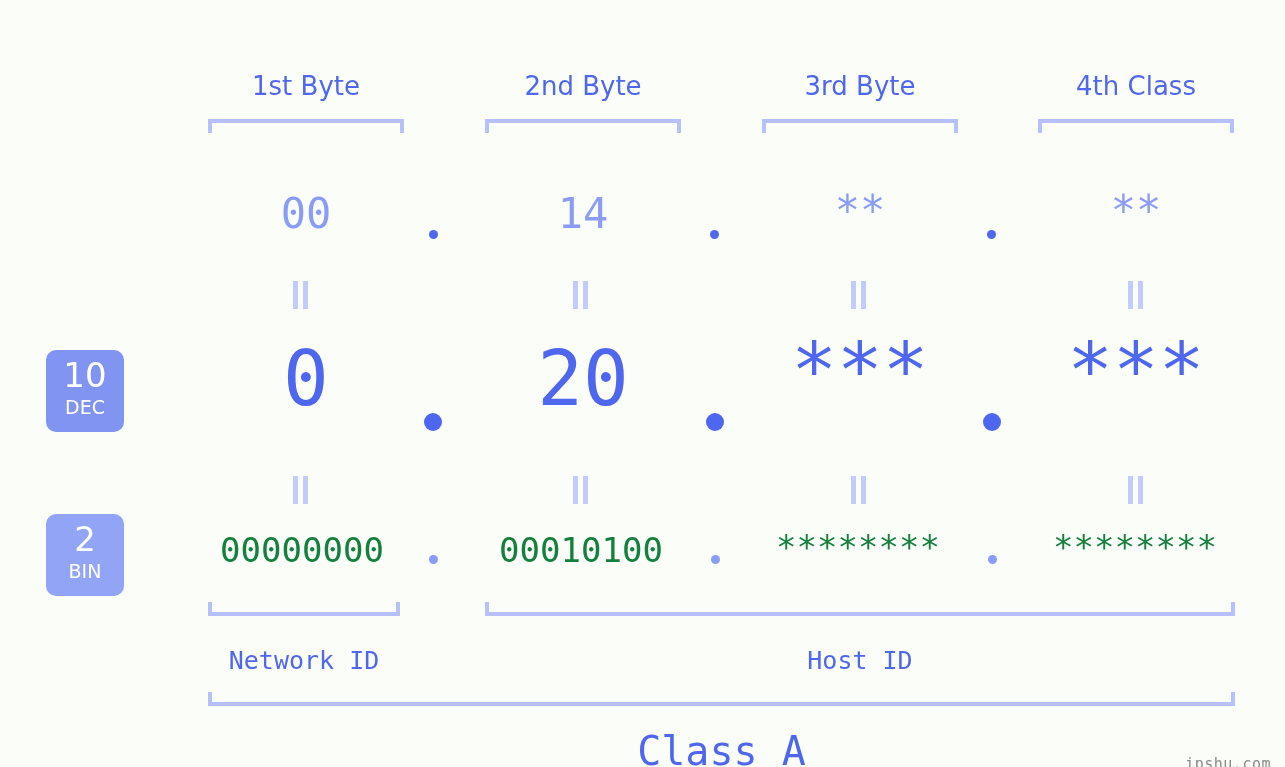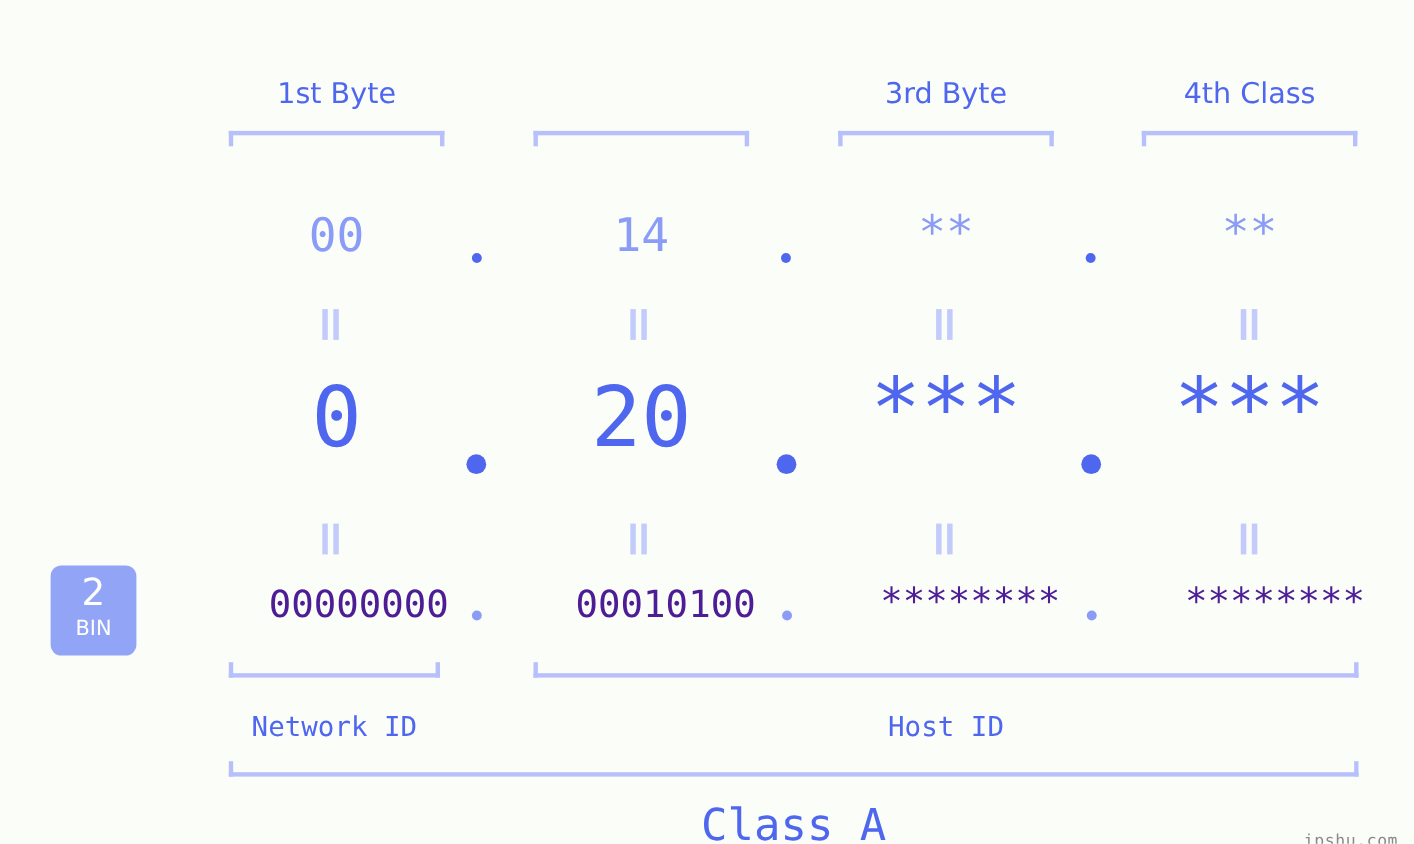--- a/index.html
+++ b/index.html
@@ -80,21 +80,21 @@
 
   
   .cell {
     position: absolute;
     text-align: center;
     white-space: nowrap;
     font-family: "DejaVu Sans Mono", monospace;
   }
   .row-hex .cell { font-size: 42px; color: #8b9cf7; }
   .row-dec .cell { font-size: 76px; color: #4f67ee; }
-  .row-bin .cell { font-size: 34px; color: #4c1d95; text-align: right; }
+  .row-bin .cell { font-size: 34px; color: #15803d; }
 
   .row-hex .cell.stars { font-size: 42px; }
   .row-dec .cell.stars { font-size: 76px; }
   .row-bin .cell.stars { font-size: 34px; letter-spacing: 0px; }
 
   
   .dot {
     position: absolute;
     border-radius: 50%;
   }
@@ -146,28 +146,33 @@
     color: #8a8a8a;
     letter-spacing: 0.5px;
   }
 </style>
 </head>
 <body>
 
 <div class="stage">
 
   <div class="byte-head" style="left:208px; width:196px;">1st Byte</div>
+  <div class="byte-head" style="left:485px; width:196px;">2nd Byte</div>
   <div class="byte-head" style="left:762px; width:196px;">3rd Byte</div>
   <div class="byte-head" style="left:1038px; width:196px;">4th Class</div>
 
   <div class="bracket-top" style="left:208px; top:85px; width:196px;"></div>
   <div class="bracket-top" style="left:485px; top:85px; width:196px;"></div>
   <div class="bracket-top" style="left:762px; top:85px; width:196px;"></div>
   <div class="bracket-top" style="left:1038px; top:85px; width:196px;"></div>
 
+  <div class="base-badge" style="top:316px; background:#8294f2;">
+    <span class="num">10</span>
+    <span class="nm">DEC</span>
+  </div>
   <div class="base-badge" style="top:480px; background:#92a4f6;">
     <span class="num">2</span>
     <span class="nm">BIN</span>
   </div>
 
   <div class="row-hex">
     <div class="cell" style="left:208px; top:155px; width:196px;">00</div>
     <div class="cell" style="left:485px; top:155px; width:196px;">14</div>
     <div class="cell stars" style="left:762px; top:152px; width:196px;">**</div>
     <div class="cell stars" style="left:1038px; top:152px; width:196px;">**</div>

